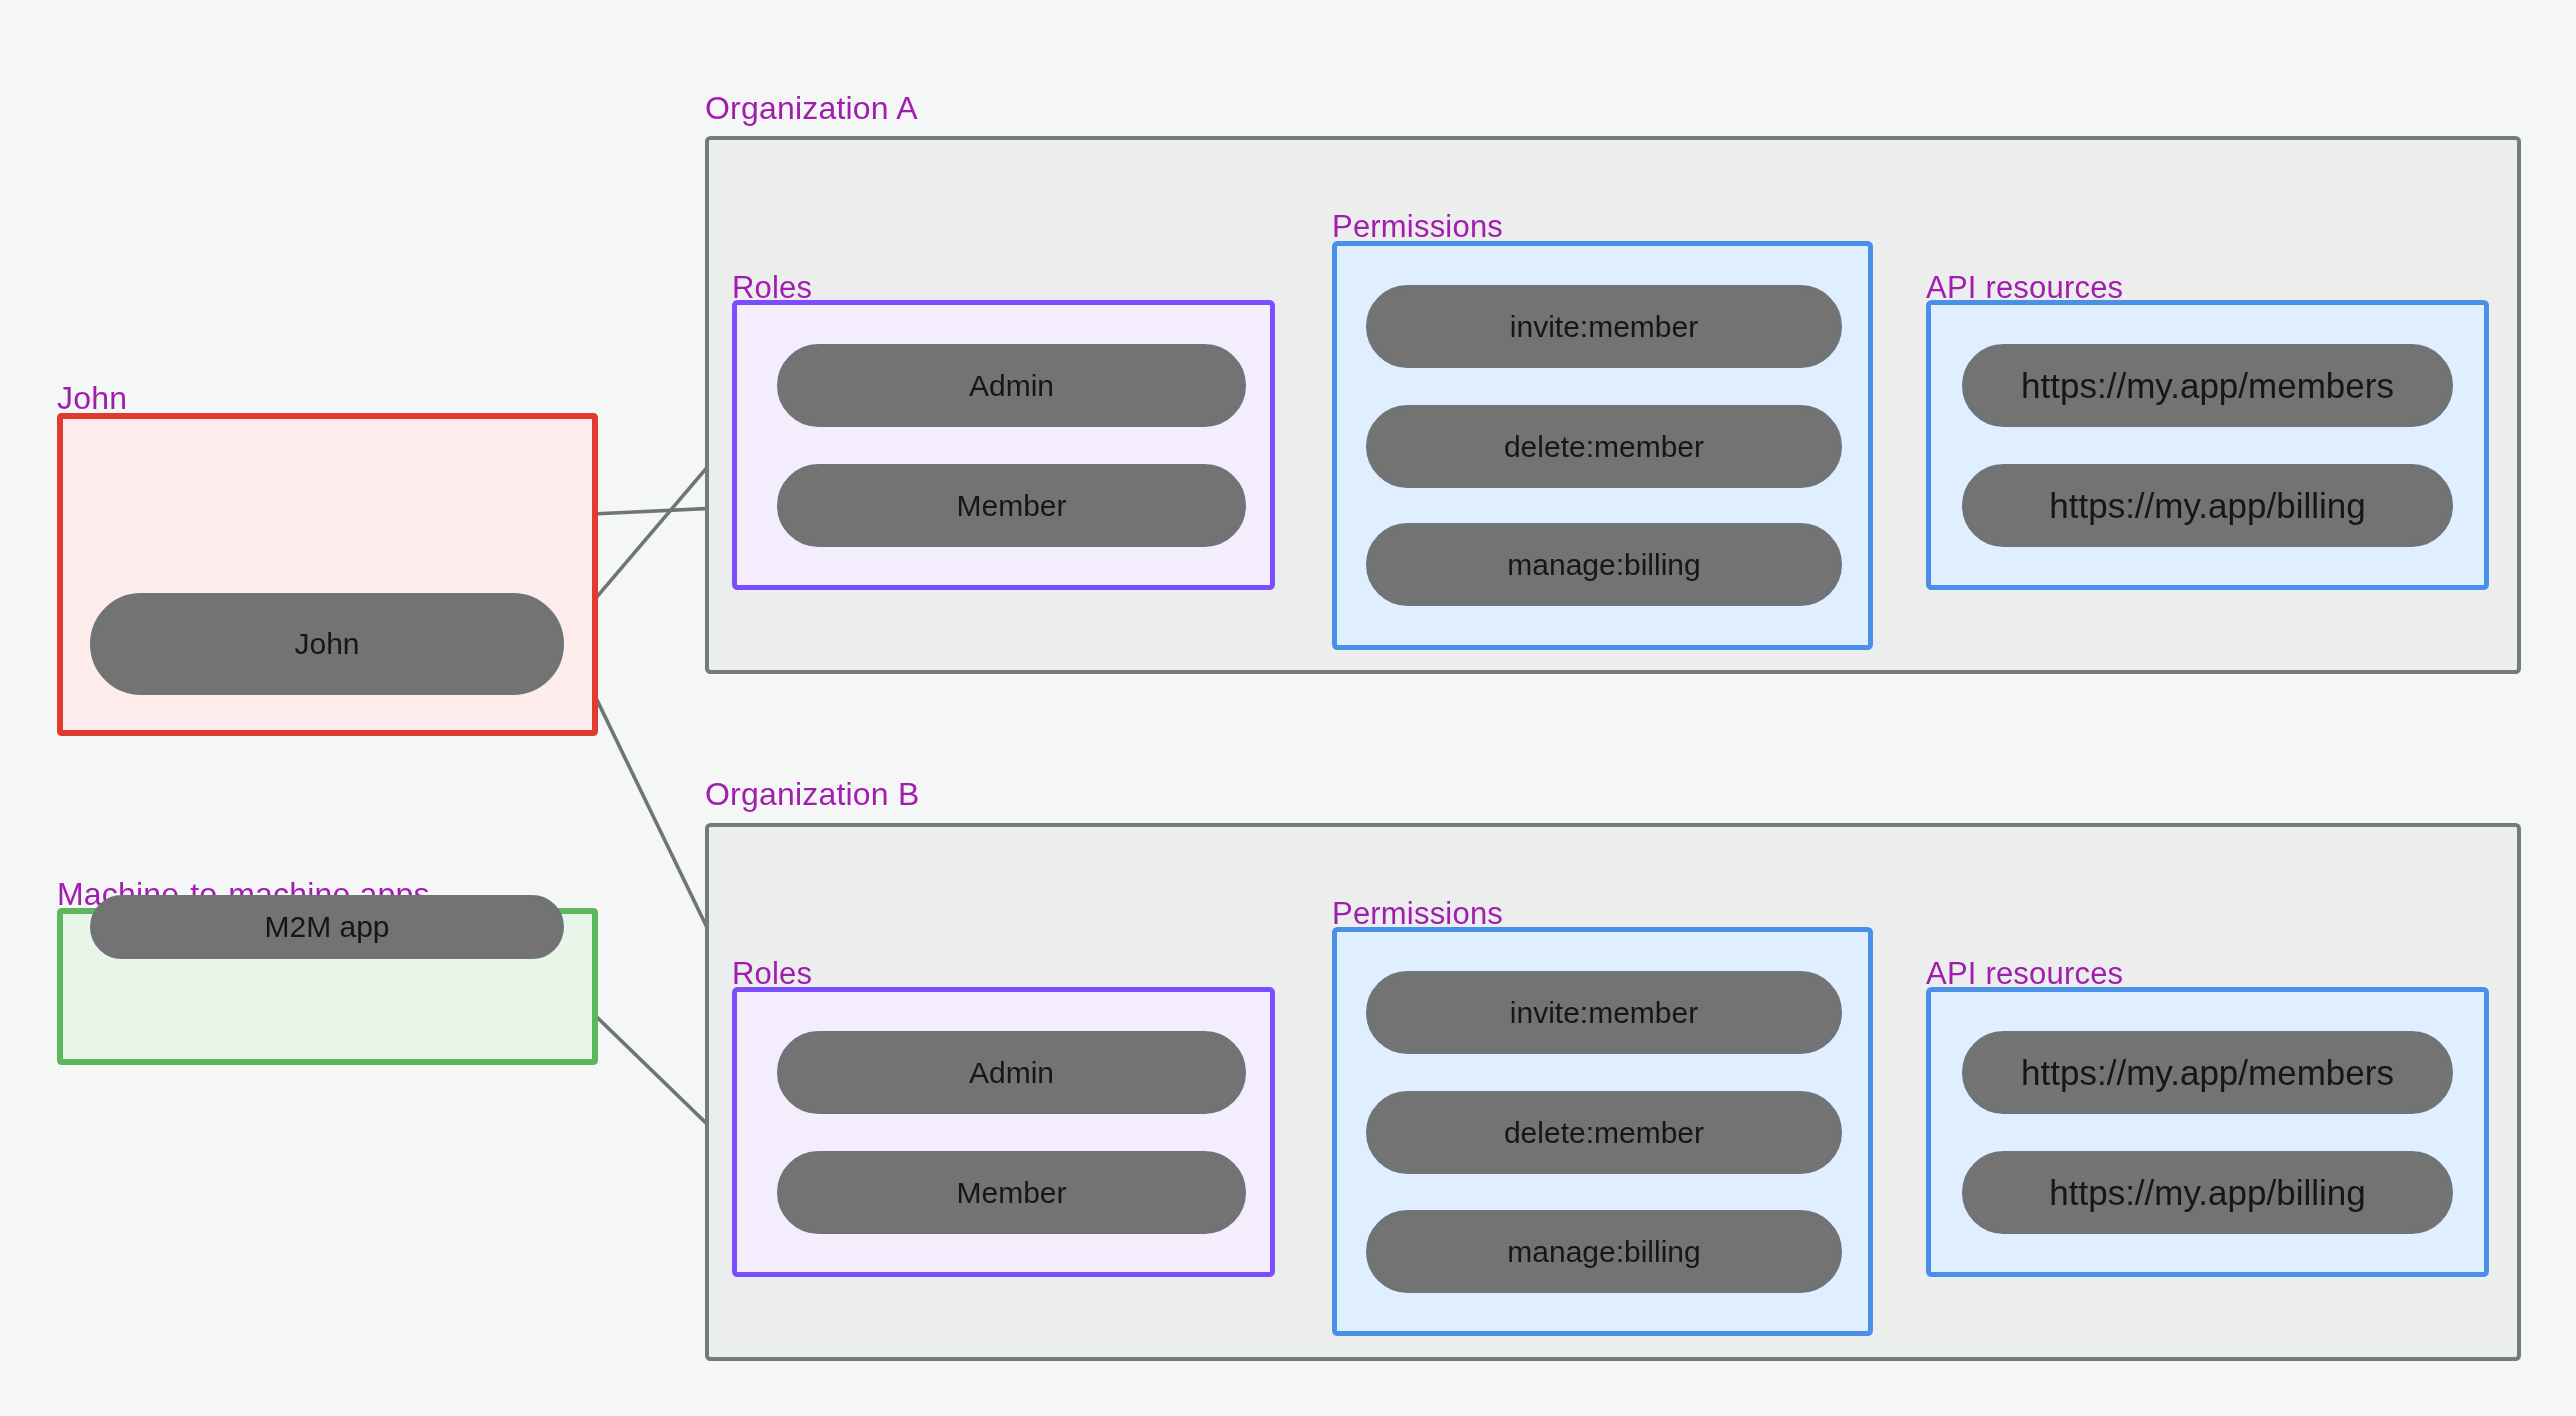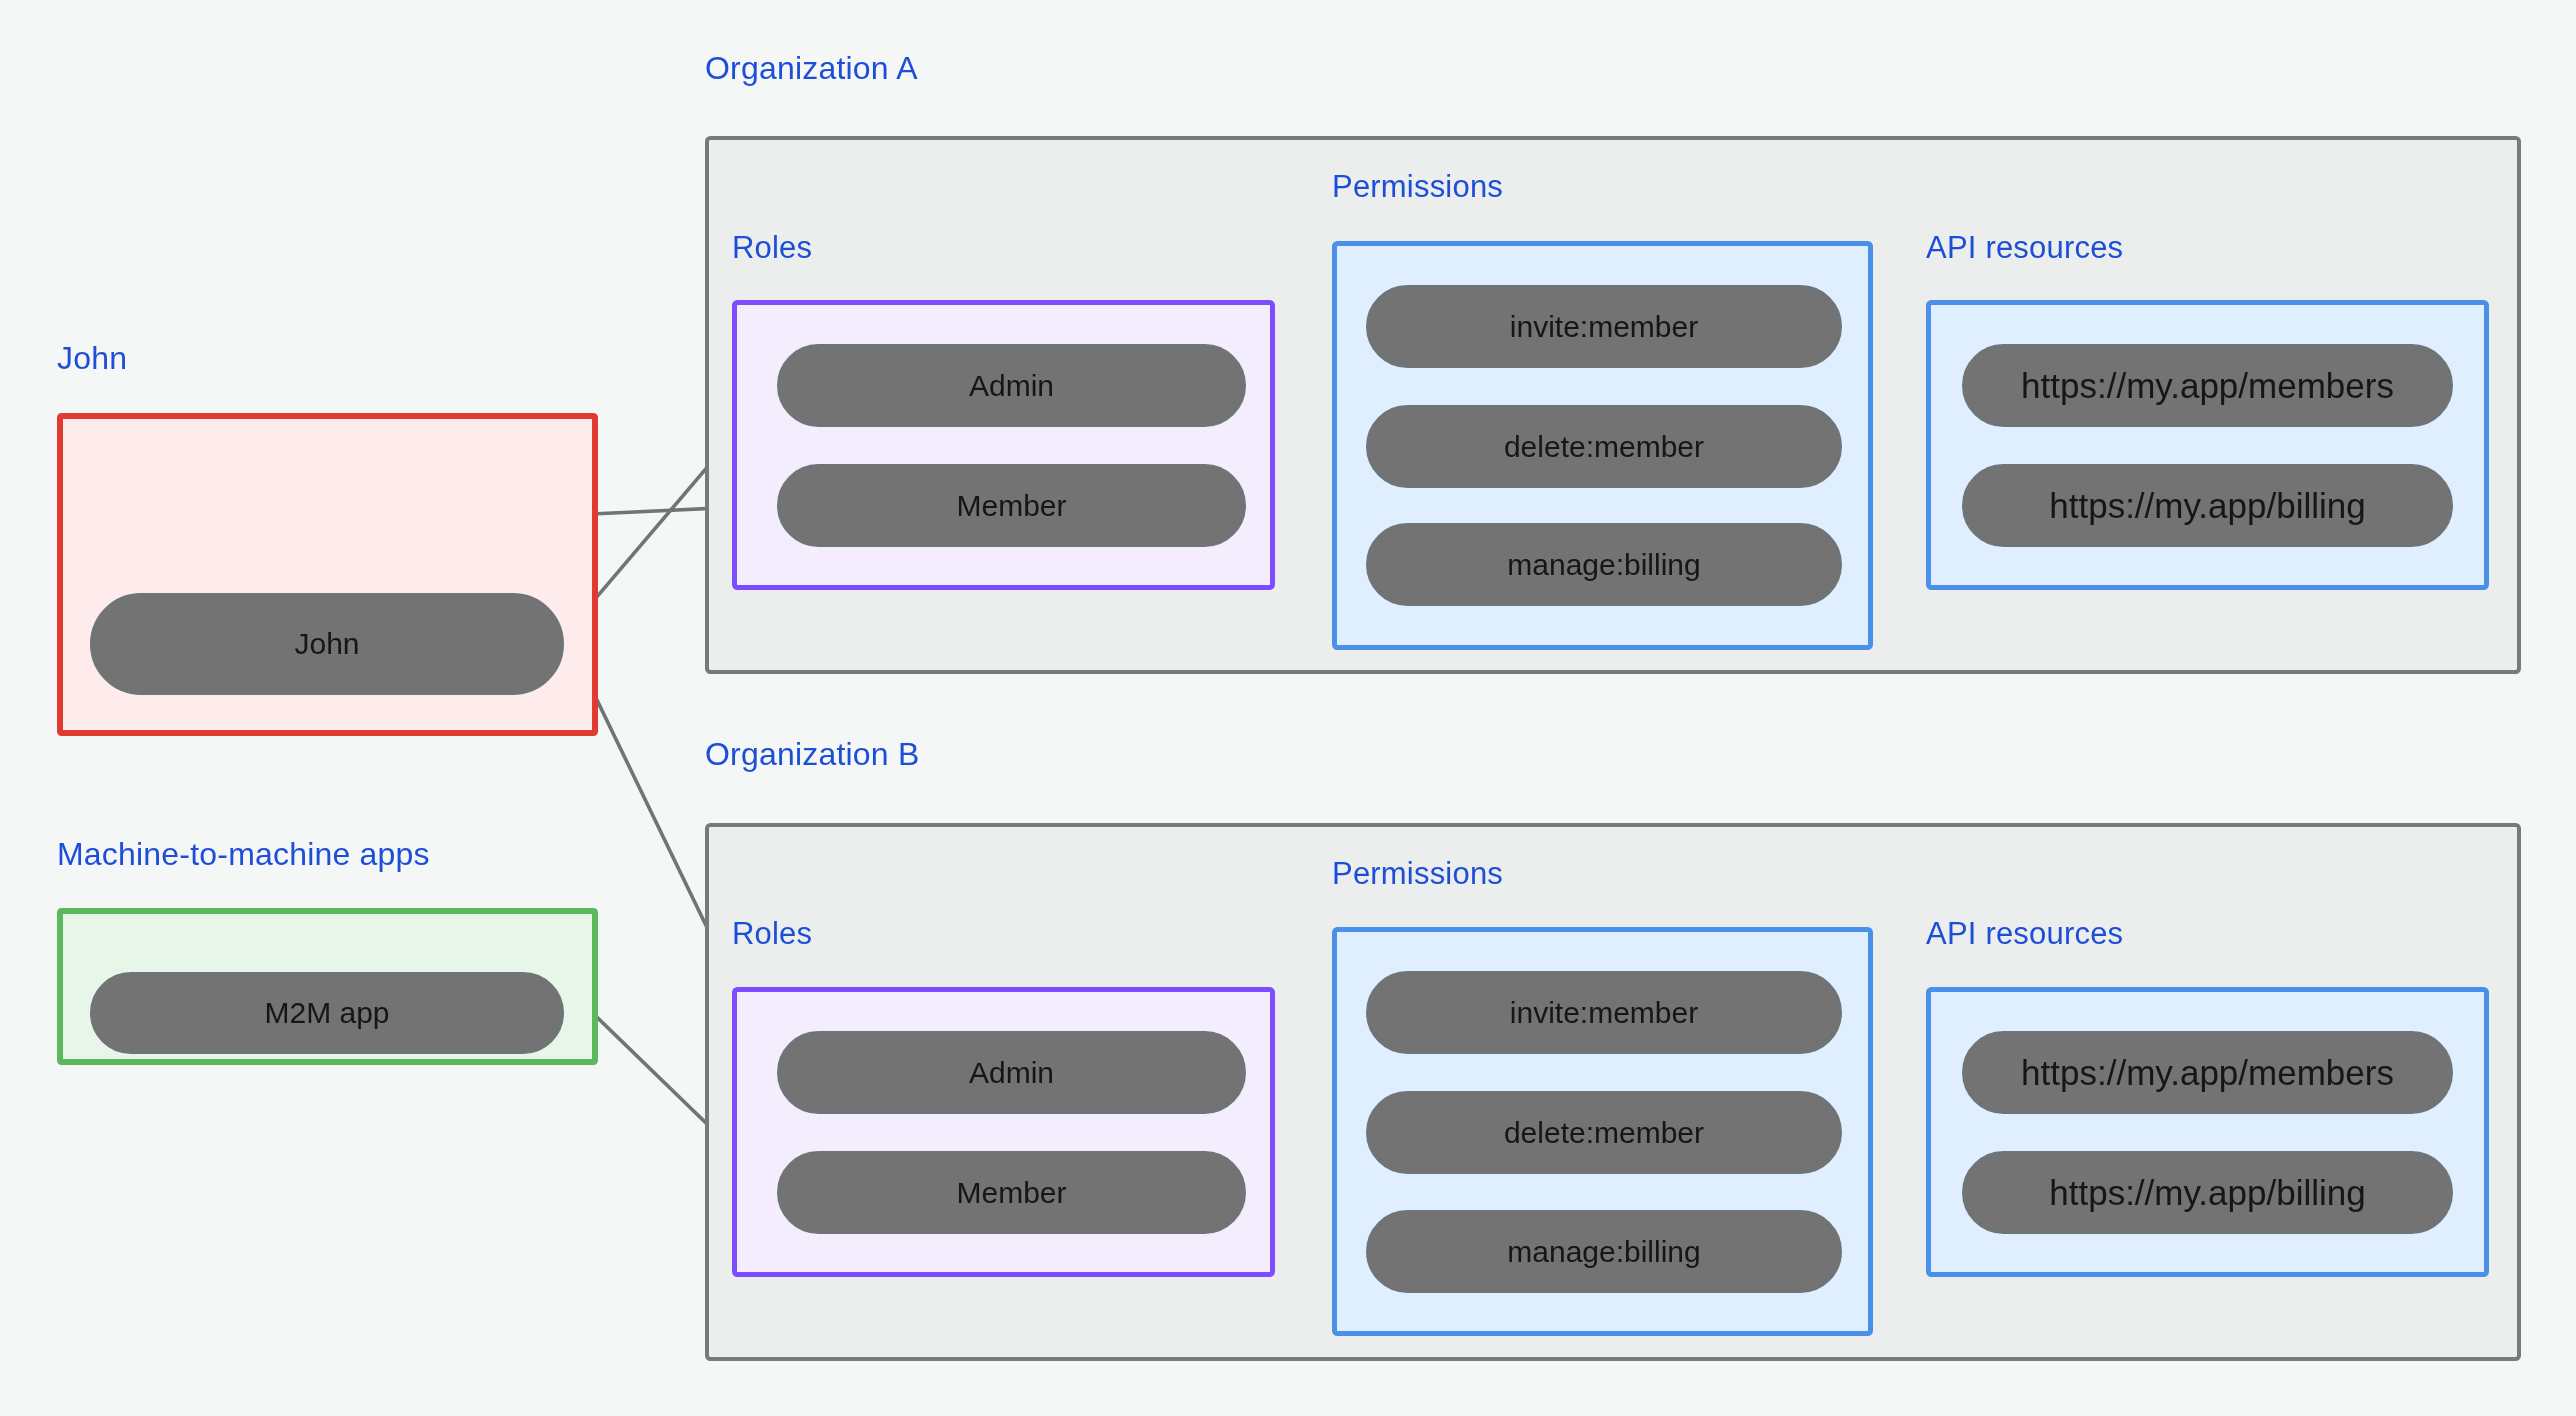--- a/index.html
+++ b/index.html
@@ -12,24 +12,25 @@
   }
   #stage{position:absolute;inset:0;width:2576px;height:1416px;}
 
   
   #edges{position:absolute;left:0;top:0;width:2576px;height:1416px;pointer-events:none;z-index:1;}
 
   
   .grp-label{
     position:absolute;
     font-size:32px;
-    color:#1d4ed8;
+    color:#a21caf;
     white-space:nowrap;
     letter-spacing:0.2px;
     z-index:4;
+    margin-top:40px;
   }
 
   
   .box{position:absolute;box-sizing:border-box;z-index:2;}
   .box.org{
     background:#eceeed;
     border:4.5px solid #757a7c;
     border-radius:5.4px;
   }
   .box.users{
@@ -124,21 +125,21 @@
       <circle cx="2178" cy="1323" r="12"></circle>
     </g>
   </svg>
 
   <div class="grp-label" style="left:57px;top:340px;">John</div>
   <div class="box users" style="left:57px;top:413px;width:541px;height:323px;"></div>
   <div class="pill" style="left:90px;top:593px;width:474px;height:102px;">John</div>
 
   <div class="grp-label" style="left:57px;top:836px;">Machine-to-machine apps</div>
   <div class="box m2m" style="left:57px;top:908px;width:541px;height:157px;"></div>
-  <div class="pill" style="left:90px;top:972px;width:474px;height:82px;">M2M app</div>
+  <div class="pill" style="left:90px;top:895px;width:474px;height:64px;">M2M app</div>
 
   <div class="grp-label" style="left:705px;top:50px;">Organization A</div>
   <div class="box org" style="left:705px;top:136px;width:1816px;height:538px;"></div>
 
   <div class="grp-label" style="left:732px;top:230px;font-size:31px;">Roles</div>
   <div class="box roles" style="left:732px;top:300px;width:543px;height:290px;"></div>
   <div class="pill" style="left:777px;top:344px;width:469px;height:83px;">Admin</div>
   <div class="pill" style="left:777px;top:464px;width:469px;height:83px;">Member</div>
 
   <div class="grp-label" style="left:1332px;top:169px;font-size:31px;">Permissions</div>

